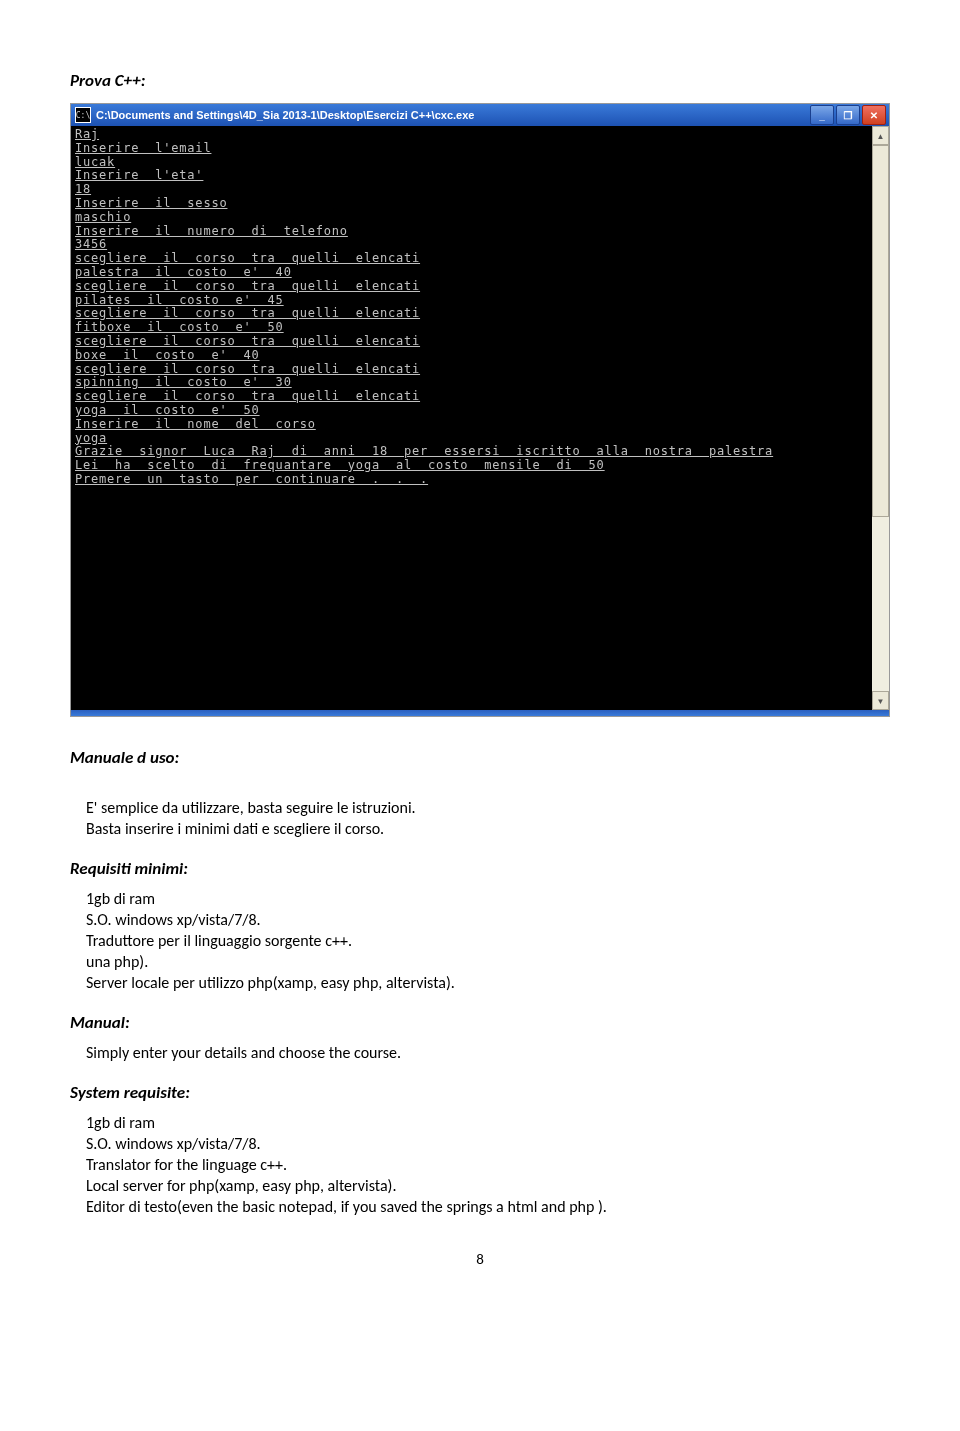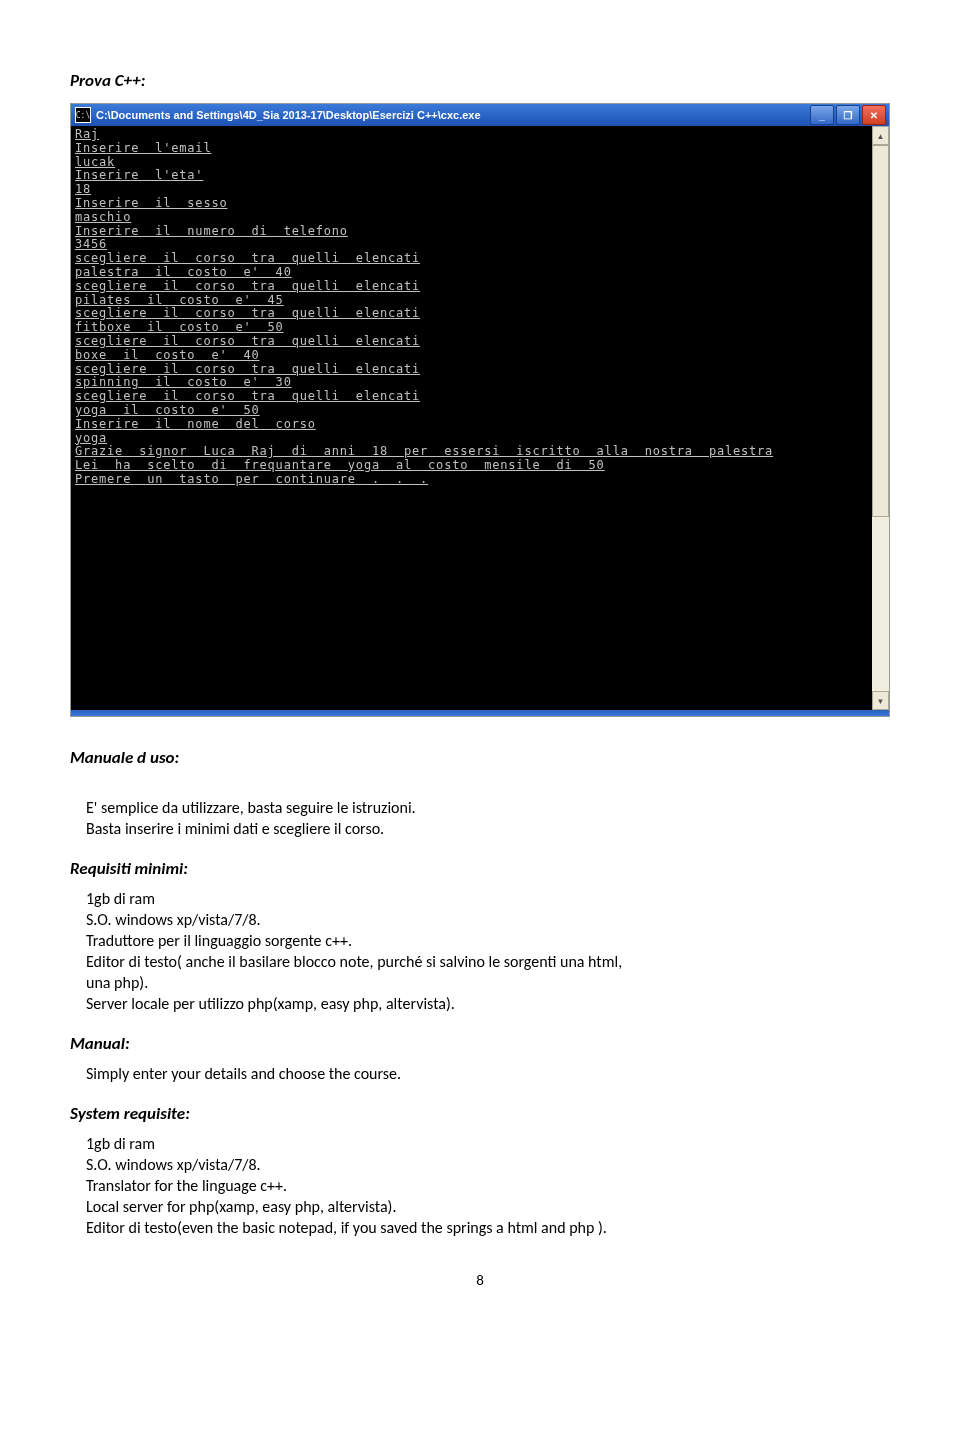--- a/index.html
+++ b/index.html
@@ -142,21 +142,21 @@
   }
 </style>
 </head>
 <body>
 
 <div class="section-header">Prova C++:</div>
 
 <div class="console-window">
   <div class="titlebar">
     <span class="titlebar-icon">C:\</span>
-    <span class="titlebar-text">C:\Documents and Settings\4D_Sia 2013-17\Desktop\Esercizi C++\cxc.exe</span>
+    <span class="titlebar-text">C:\Documents and Settings\4D_Sia 2013-1\Desktop\Esercizi C++\cxc.exe</span>
     <div class="titlebar-buttons">
       <span class="titlebar-btn">_</span>
       <span class="titlebar-btn">❐</span>
       <span class="titlebar-btn close">✕</span>
     </div>
   </div>
   <div class="console-body">
     <div class="console-content" id="console-content">Raj
 Inserire  l'email
 lucak
@@ -198,21 +198,20 @@
   <div class="section-header">Manuale d uso:</div>
   <div class="spacer"></div>
   <div class="para">E' semplice da utilizzare, basta seguire le istruzioni.</div>
   <div class="para"> Basta inserire i minimi dati e scegliere il corso.</div>
 
   <div class="spacer"></div>
   <div class="section-header">Requisiti minimi:</div>
   <div class="para">1gb di ram</div>
   <div class="para">S.O. windows xp/vista/7/8.</div>
   <div class="para">Traduttore per il linguaggio sorgente c++.</div>
-  <div class="para">Editor di testo( anche il basilare blocco note, purché si salvino le sorgenti una html,</div>
   <div class="para">una php).</div>
   <div class="para">Server locale per utilizzo php(xamp, easy php, altervista).</div>
 
   <div class="spacer"></div>
   <div class="section-header">Manual:</div>
   <div class="para"> Simply enter your details and choose the course.</div>
 
   <div class="spacer"></div>
   <div class="section-header">System requisite:</div>
   <div class="para">1gb di ram</div>

